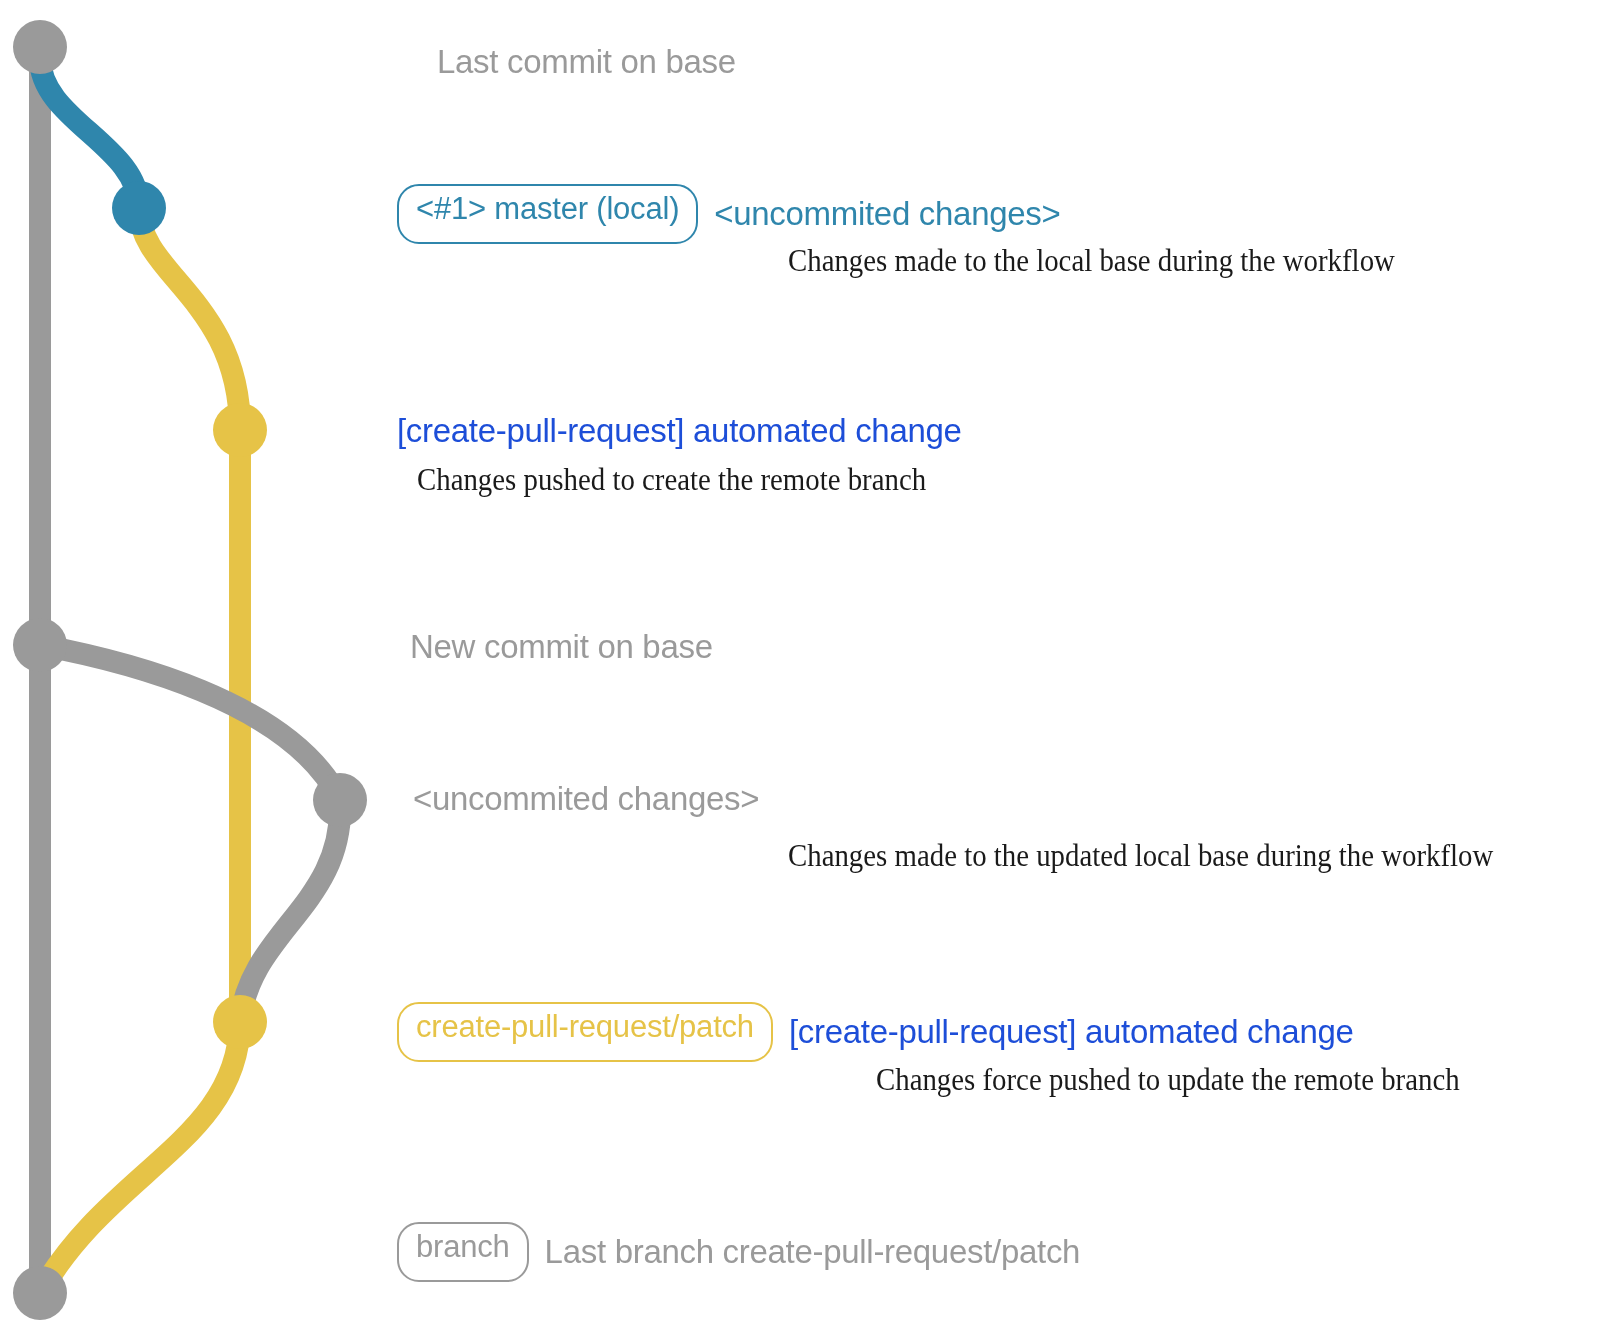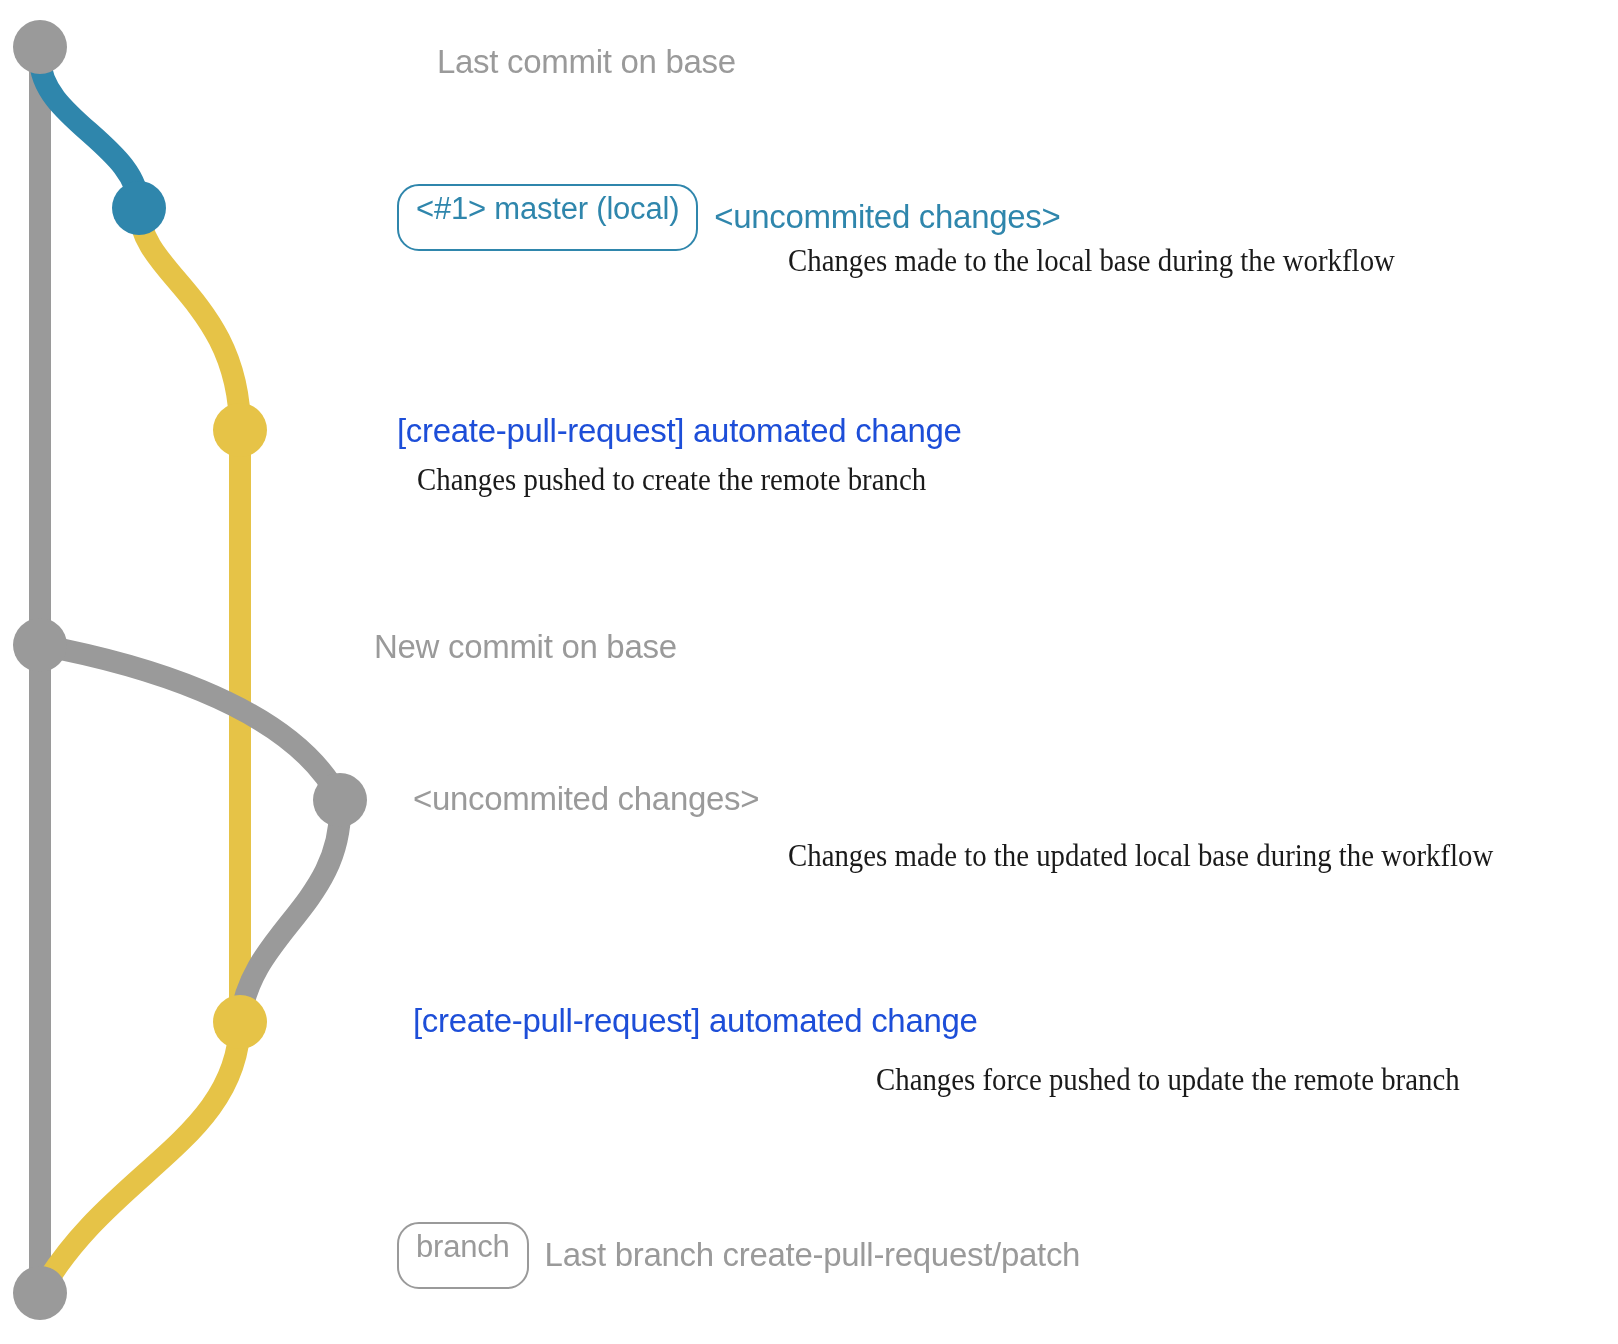--- a/index.html
+++ b/index.html
@@ -25,21 +25,21 @@
     position: absolute;
     display: flex;
     align-items: center;
   }
   .badge {
     border: 2.5px solid #9a9a9a;
     border-radius: 22px;
     color: #9a9a9a;
     font-family: "Liberation Sans", sans-serif;
     font-size: 31px;
-    padding: 7px 17px 23px 17px;
+    padding: 7px 17px 16px 17px;
     line-height: 1.05;
     white-space: nowrap;
     background: #ffffff;
     letter-spacing: -0.2px;
   }
   .badge.blue { border-color: #2f86ac; color: #2f86ac; }
   .badge.yellow { border-color: #e6c347; color: #e6c347; }
   .badge.gray { border-color: #9a9a9a; color: #9a9a9a; }
 
   .commit-msg {
@@ -103,31 +103,32 @@
   <span class="gap"></span>
   <span class="commit-msg blue">&lt;uncommited changes&gt;</span>
 </div>
 <div class="note" style="left:788px; top:243px;">Changes made to the local base during the workflow</div>
 
 <div class="row" style="left:397px; top:412px;">
   <span class="commit-msg yellow">[create-pull-request] automated change</span>
 </div>
 <div class="note" style="left:417px; top:462px;">Changes pushed to create the remote branch</div>
 
-<div class="row" style="left:374px; top:628px;">
+<div class="row" style="left:410px; top:628px;">
   <span class="commit-msg gray">New commit on base</span>
 </div>
 
 <div class="row" style="left:397px; top:780px;">
   <span class="gap"></span>
   <span class="commit-msg gray">&lt;uncommited changes&gt;</span>
 </div>
 <div class="note" style="left:788px; top:838px;">Changes made to the updated local base during the workflow</div>
 
 <div class="row" style="left:397px; top:1002px;">
+  <span class="badge yellow">create-pull-request/patch</span>
   <span class="gap"></span>
   <span class="commit-msg yellow">[create-pull-request] automated change</span>
 </div>
 <div class="note" style="left:876px; top:1062px;">Changes force pushed to update the remote branch</div>
 
 <div class="row" style="left:397px; top:1222px;">
   <span class="badge gray">branch</span>
   <span class="gap"></span>
   <span class="commit-msg gray">Last branch create-pull-request/patch</span>
 </div>

